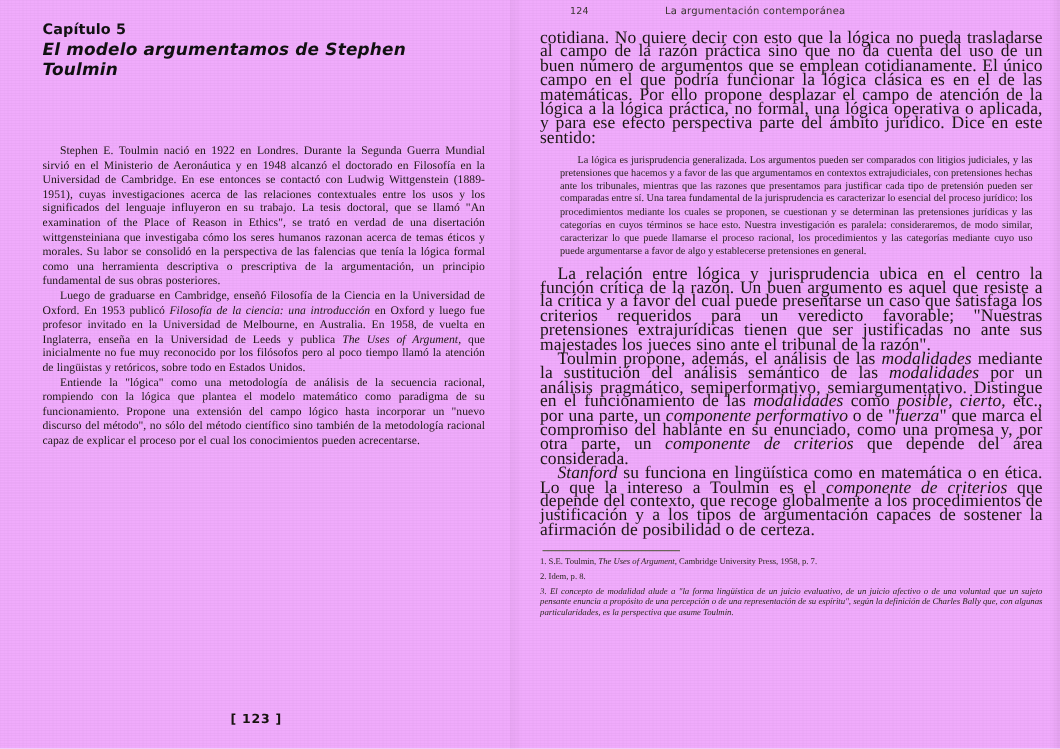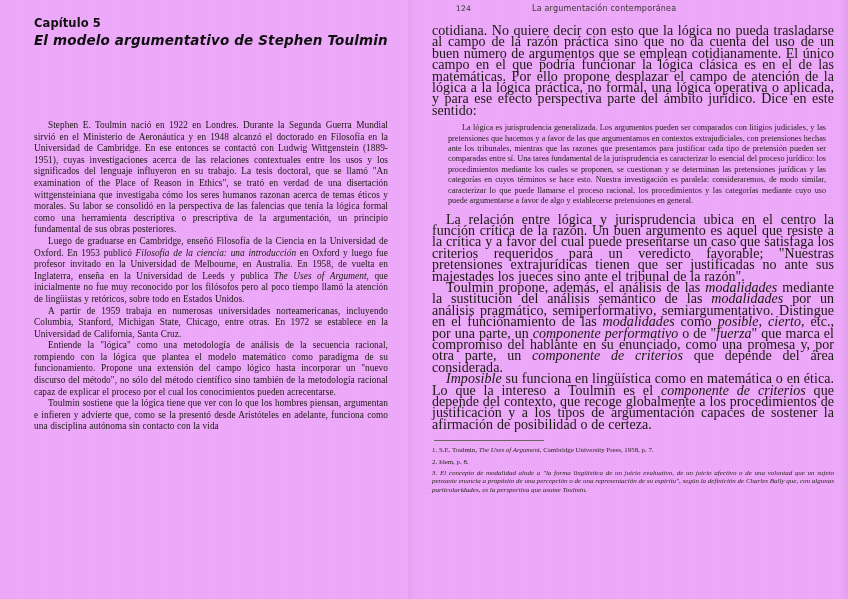--- a/index.html
+++ b/index.html
@@ -50,21 +50,21 @@
     font-weight: bold;
     font-style: italic;
     font-size: 13.5px;
     letter-spacing: 0.15px;
     color: #111;
     margin: 0;
   }
 
   
   .body-col {
-    margin-top: 72px;
+    margin-top: 52px;
   }
   p.para {
     margin: 0;
     text-align: justify;
     text-indent: 14px;
     font-size: 9.3px;
     line-height: 11.6px;
     letter-spacing: 0.05px;
     color: #1b1713;
     word-spacing: 0.2px;
@@ -170,48 +170,47 @@
 </style>
 </head>
 <body>
 
 <div class="spread">
 
   <div class="page page-left">
 
     <div class="chapter-head">
       <div class="chapter-label">Capítulo 5</div>
-      <div class="chapter-title">El modelo argumentativo de Stephen Toulmin</div>
+      <div class="chapter-title">El modelo argumentamos de Stephen Toulmin</div>
     </div>
 
     <div class="body-col">
       <p class="para">Stephen E. Toulmin nació en 1922 en Londres. Durante la Segunda Guerra Mundial sirvió en el Ministerio de Aeronáutica y en 1948 alcanzó el doctorado en Filosofía en la Universidad de Cambridge. En ese entonces se contactó con Ludwig Wittgenstein (1889-1951), cuyas investigaciones acerca de las relaciones contextuales entre los usos y los significados del lenguaje influyeron en su trabajo. La tesis doctoral, que se llamó "An examination of the Place of Reason in Ethics", se trató en verdad de una disertación wittgensteiniana que investigaba cómo los seres humanos razonan acerca de temas éticos y morales. Su labor se consolidó en la perspectiva de las falencias que tenía la lógica formal como una herramienta descriptiva o prescriptiva de la argumentación, un principio fundamental de sus obras posteriores.</p>
       <p class="para">Luego de graduarse en Cambridge, enseñó Filosofía de la Ciencia en la Universidad de Oxford. En 1953 publicó <span class="it">Filosofía de la ciencia: una introducción</span> en Oxford y luego fue profesor invitado en la Universidad de Melbourne, en Australia. En 1958, de vuelta en Inglaterra, enseña en la Universidad de Leeds y publica <span class="it">The Uses of Argument</span>, que inicialmente no fue muy reconocido por los filósofos pero al poco tiempo llamó la atención de lingüistas y retóricos, sobre todo en Estados Unidos.</p>
-      <p class="para">A partir de 1959 trabaja en numerosas universidades norteamericanas, incluyendo Columbia, Stanford, Michigan State, Chicago, entre otras. En 1972 se establece en la Universidad de California, Santa Cruz.</p>
       <p class="para">Entiende la "lógica" como una metodología de análisis de la secuencia racional, rompiendo con la lógica que plantea el modelo matemático como paradigma de su funcionamiento. Propone una extensión del campo lógico hasta incorporar un "nuevo discurso del método", no sólo del método científico sino también de la metodología racional capaz de explicar el proceso por el cual los conocimientos pueden acrecentarse.</p>
-      <p class="para">Toulmin sostiene que la lógica tiene que ver con lo que los hombres piensan, argumentan e infieren y advierte que, como se la presentó desde Aristóteles en adelante, funciona como una disciplina autónoma sin contacto con la vida</p>
-    </div>
-
+    </div>
+
+    <div class="folio">[ 123 ]</div>
   </div>
 
   <div class="page page-right">
 
     <div class="running-head">
       <span class="folio-num">124</span>
       <span class="rh-title">La argumentación contemporánea</span>
     </div>
 
     <div class="right-body">
       <p class="para noindent">cotidiana. No quiere decir con esto que la lógica no pueda trasladarse al campo de la razón práctica sino que no da cuenta del uso de un buen número de argumentos que se emplean cotidianamente. El único campo en el que podría funcionar la lógica clásica es en el de las matemáticas. Por ello propone desplazar el campo de atención de la lógica a la lógica práctica, no formal, una lógica operativa o aplicada, y para ese efecto perspectiva parte del ámbito jurídico. Dice en este sentido:</p>
 
       <blockquote class="quote">La lógica es jurisprudencia generalizada. Los argumentos pueden ser comparados con litigios judiciales, y las pretensiones que hacemos y a favor de las que argumentamos en contextos extrajudiciales, con pretensiones hechas ante los tribunales, mientras que las razones que presentamos para justificar cada tipo de pretensión pueden ser comparadas entre sí. Una tarea fundamental de la jurisprudencia es caracterizar lo esencial del proceso jurídico: los procedimientos mediante los cuales se proponen, se cuestionan y se determinan las pretensiones jurídicas y las categorías en cuyos términos se hace esto. Nuestra investigación es paralela: consideraremos, de modo similar, caracterizar lo que puede llamarse el proceso racional, los procedimientos y las categorías mediante cuyo uso puede argumentarse a favor de algo y establecerse pretensiones en general.</blockquote>
 
       <p class="para">La relación entre lógica y jurisprudencia ubica en el centro la función crítica de la razón. Un buen argumento es aquel que resiste a la crítica y a favor del cual puede presentarse un caso que satisfaga los criterios requeridos para un veredicto favorable; "Nuestras pretensiones extrajurídicas tienen que ser justificadas no ante sus majestades los jueces sino ante el tribunal de la razón".</p>
       <p class="para">Toulmin propone, además, el análisis de las <span class="it">modalidades</span> mediante la sustitución del análisis semántico de las <span class="it">modalidades</span> por un análisis pragmático, semiperformativo, semiargumentativo. Distingue en el funcionamiento de las <span class="it">modalidades</span> como <span class="it">posible, cierto</span>, etc., por una parte, un <span class="it">componente performativo</span> o de "<span class="it">fuerza</span>" que marca el compromiso del hablante en su enunciado, como una promesa y, por otra parte, un <span class="it">componente de criterios</span> que depende del área considerada.</p>
-      <p class="para"><span class="it">Imposible</span> su funciona en lingüística como en matemática o en ética. Lo que la intereso a Toulmin es el <span class="it">componente de criterios</span> que depende del contexto, que recoge globalmente a los procedimientos de justificación y a los tipos de argumentación capaces de sostener la afirmación de posibilidad o de certeza.</p>
+      <p class="para"><span class="it">Stanford</span> su funciona en lingüística como en matemática o en ética. Lo que la intereso a Toulmin es el <span class="it">componente de criterios</span> que depende del contexto, que recoge globalmente a los procedimientos de justificación y a los tipos de argumentación capaces de sostener la afirmación de posibilidad o de certeza.</p>
     </div>
 
     <div class="footnote-rule"></div>
 
     <div class="footnotes">
       <p class="footnote">1. S.E. Toulmin, <span class="it">The Uses of Argument</span>, Cambridge University Press, 1958, p. 7.</p>
       <p class="footnote">2. Idem, p. 8.</p>
       <p class="footnote fn-bold-lead">3. El concepto de modalidad alude a "la forma lingüística de un juicio evaluativo, de un juicio afectivo o de una voluntad que un sujeto pensante enuncia a propósito de una percepción o de una representación de su espíritu", según la definición de Charles Bally que, con algunas particularidades, es la perspectiva que asume Toulmin.</p>
     </div>
 

